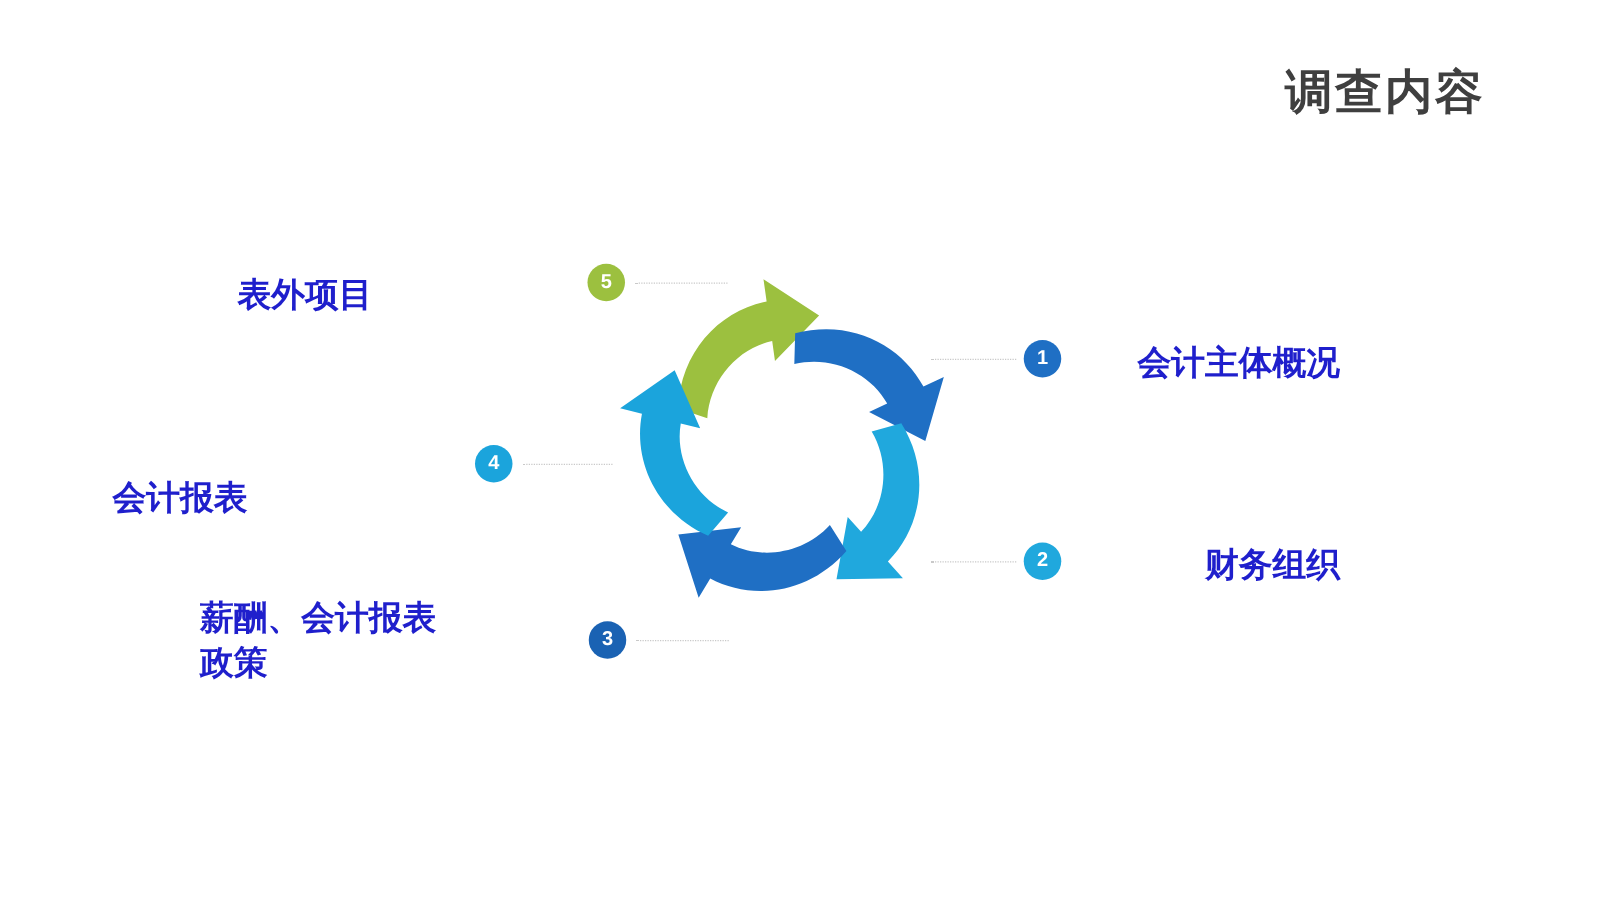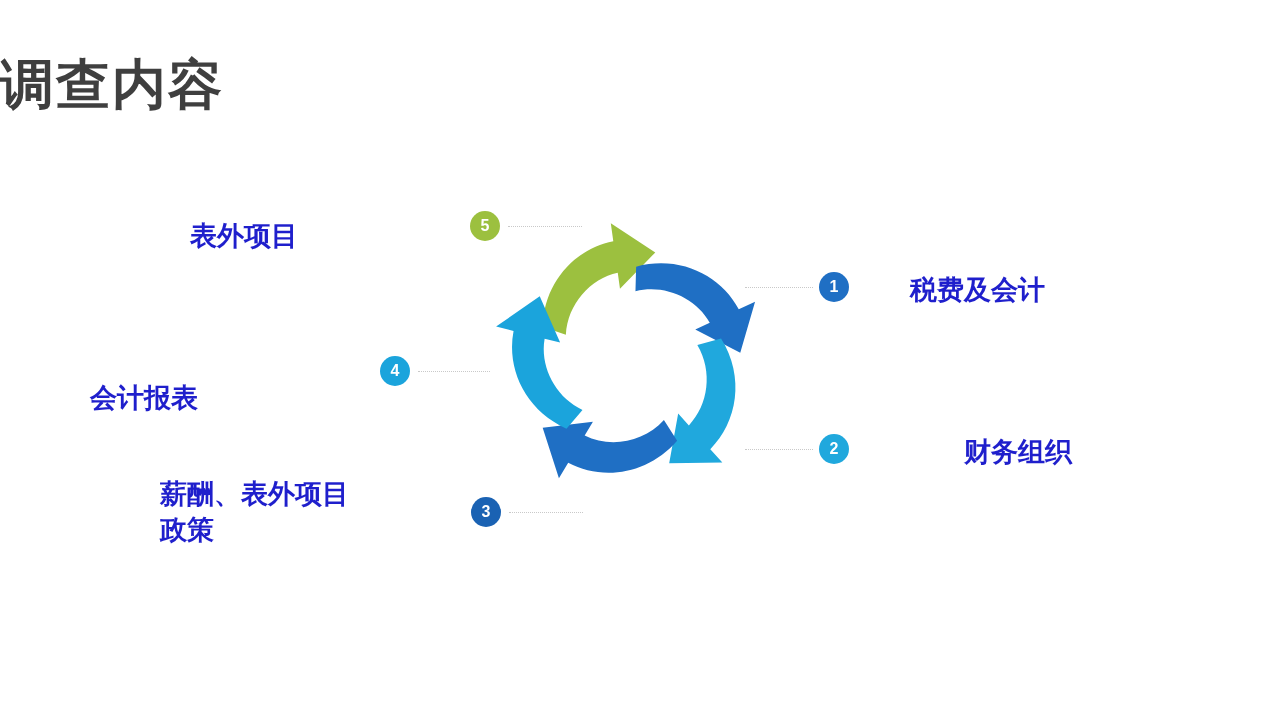--- a/index.html
+++ b/index.html
@@ -21,22 +21,22 @@
     inset: 0;
     background: #ffffff;
   }
 
   
   .slide-title {
     position: absolute;
     top: 52px;
     left: 0;
     width: 1188px;
-    text-align: left;
-    font-size: 54px;
+    text-align: right;
+    font-size: 38px;
     font-weight: bold;
     color: #3f3f3f;
     letter-spacing: 2px;
     line-height: 1.2;
     white-space: nowrap;
   }
 
   
   .diagram {
     position: absolute;
@@ -171,20 +171,20 @@
   <div class="connector" style="left:509px; top:512px; width:74px;"></div>
 
   <div class="connector" style="left:745px; top:287px; width:68px;"></div>
 
   <div class="connector" style="left:745px; top:449px; width:68px;"></div>
 
   <div class="item-label left" style="left:190px; top:218px; width:260px;">表外项目</div>
 
   <div class="item-label left" style="left:90px; top:380px; width:260px;">会计报表</div>
 
-  <div class="item-label left" style="left:160px; top:476px; width:290px;">薪酬、表外项目
+  <div class="item-label left" style="left:160px; top:476px; width:290px;">薪酬、会计报表
 政策</div>
 
-  <div class="item-label right" style="left:910px; top:272px; width:320px;">税费及会计</div>
+  <div class="item-label right" style="left:910px; top:272px; width:320px;">会计主体概况</div>
 
   <div class="item-label right" style="left:964px; top:434px; width:320px;">财务组织</div>
 
 </div>
 
 </body></html>

